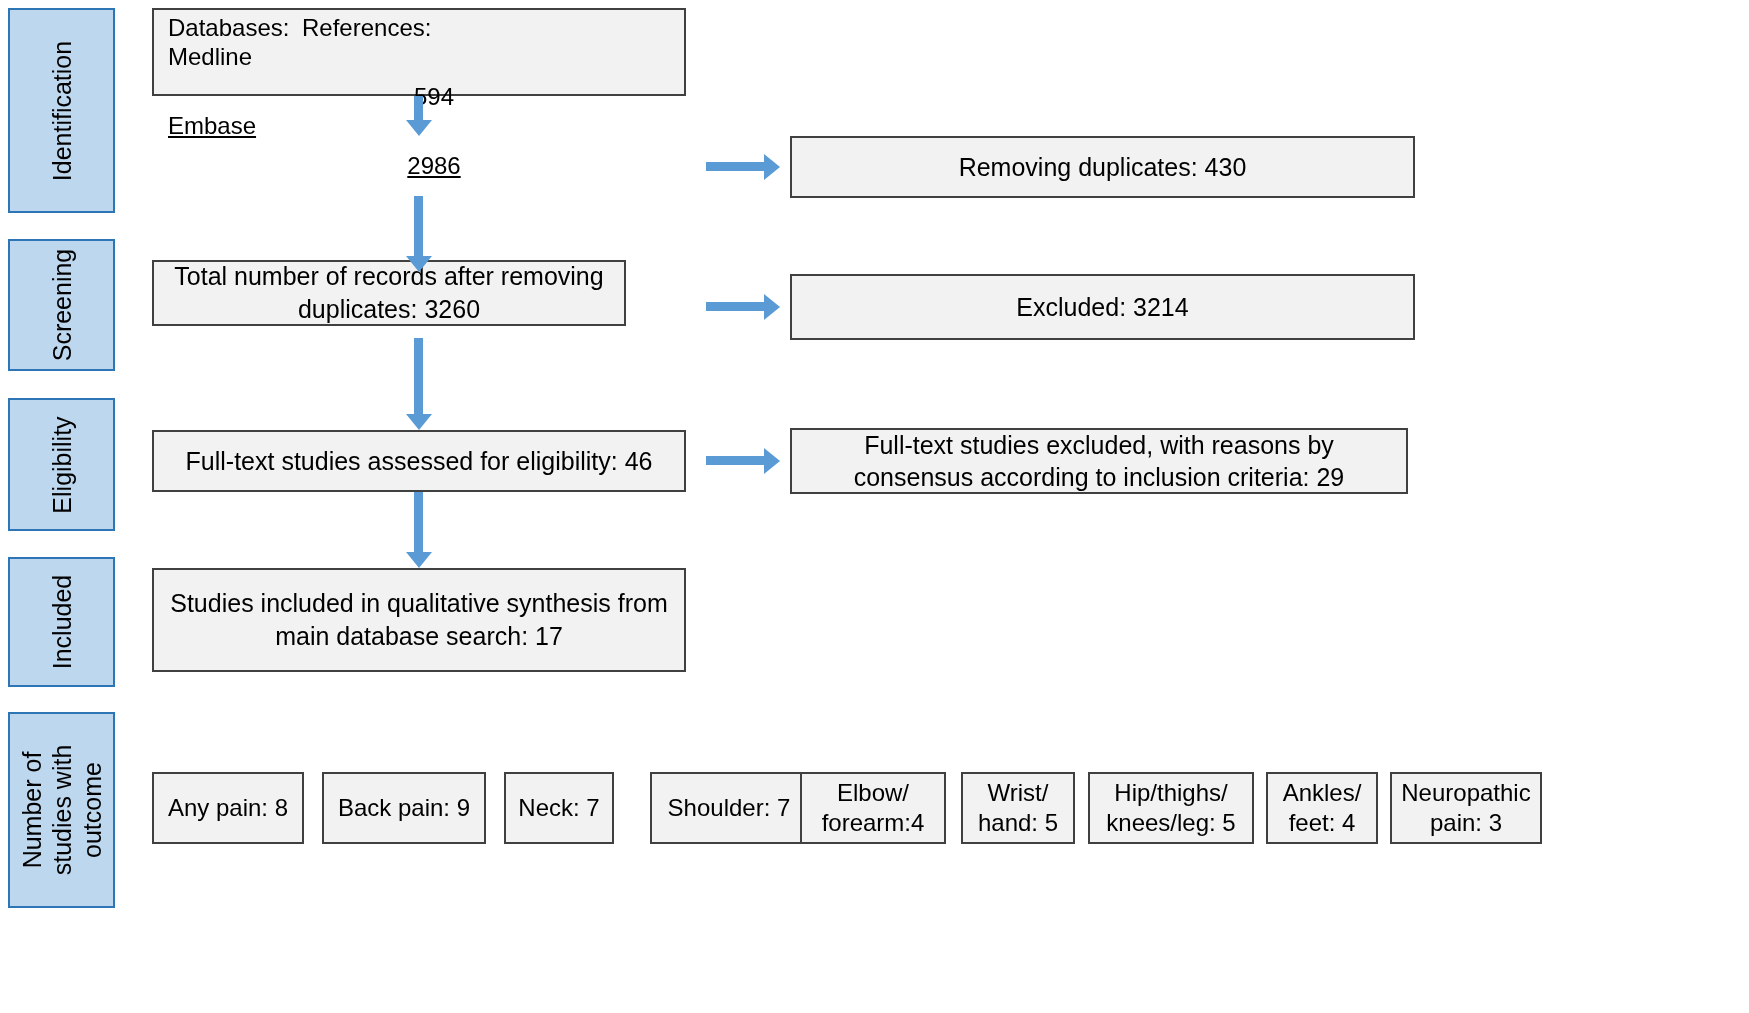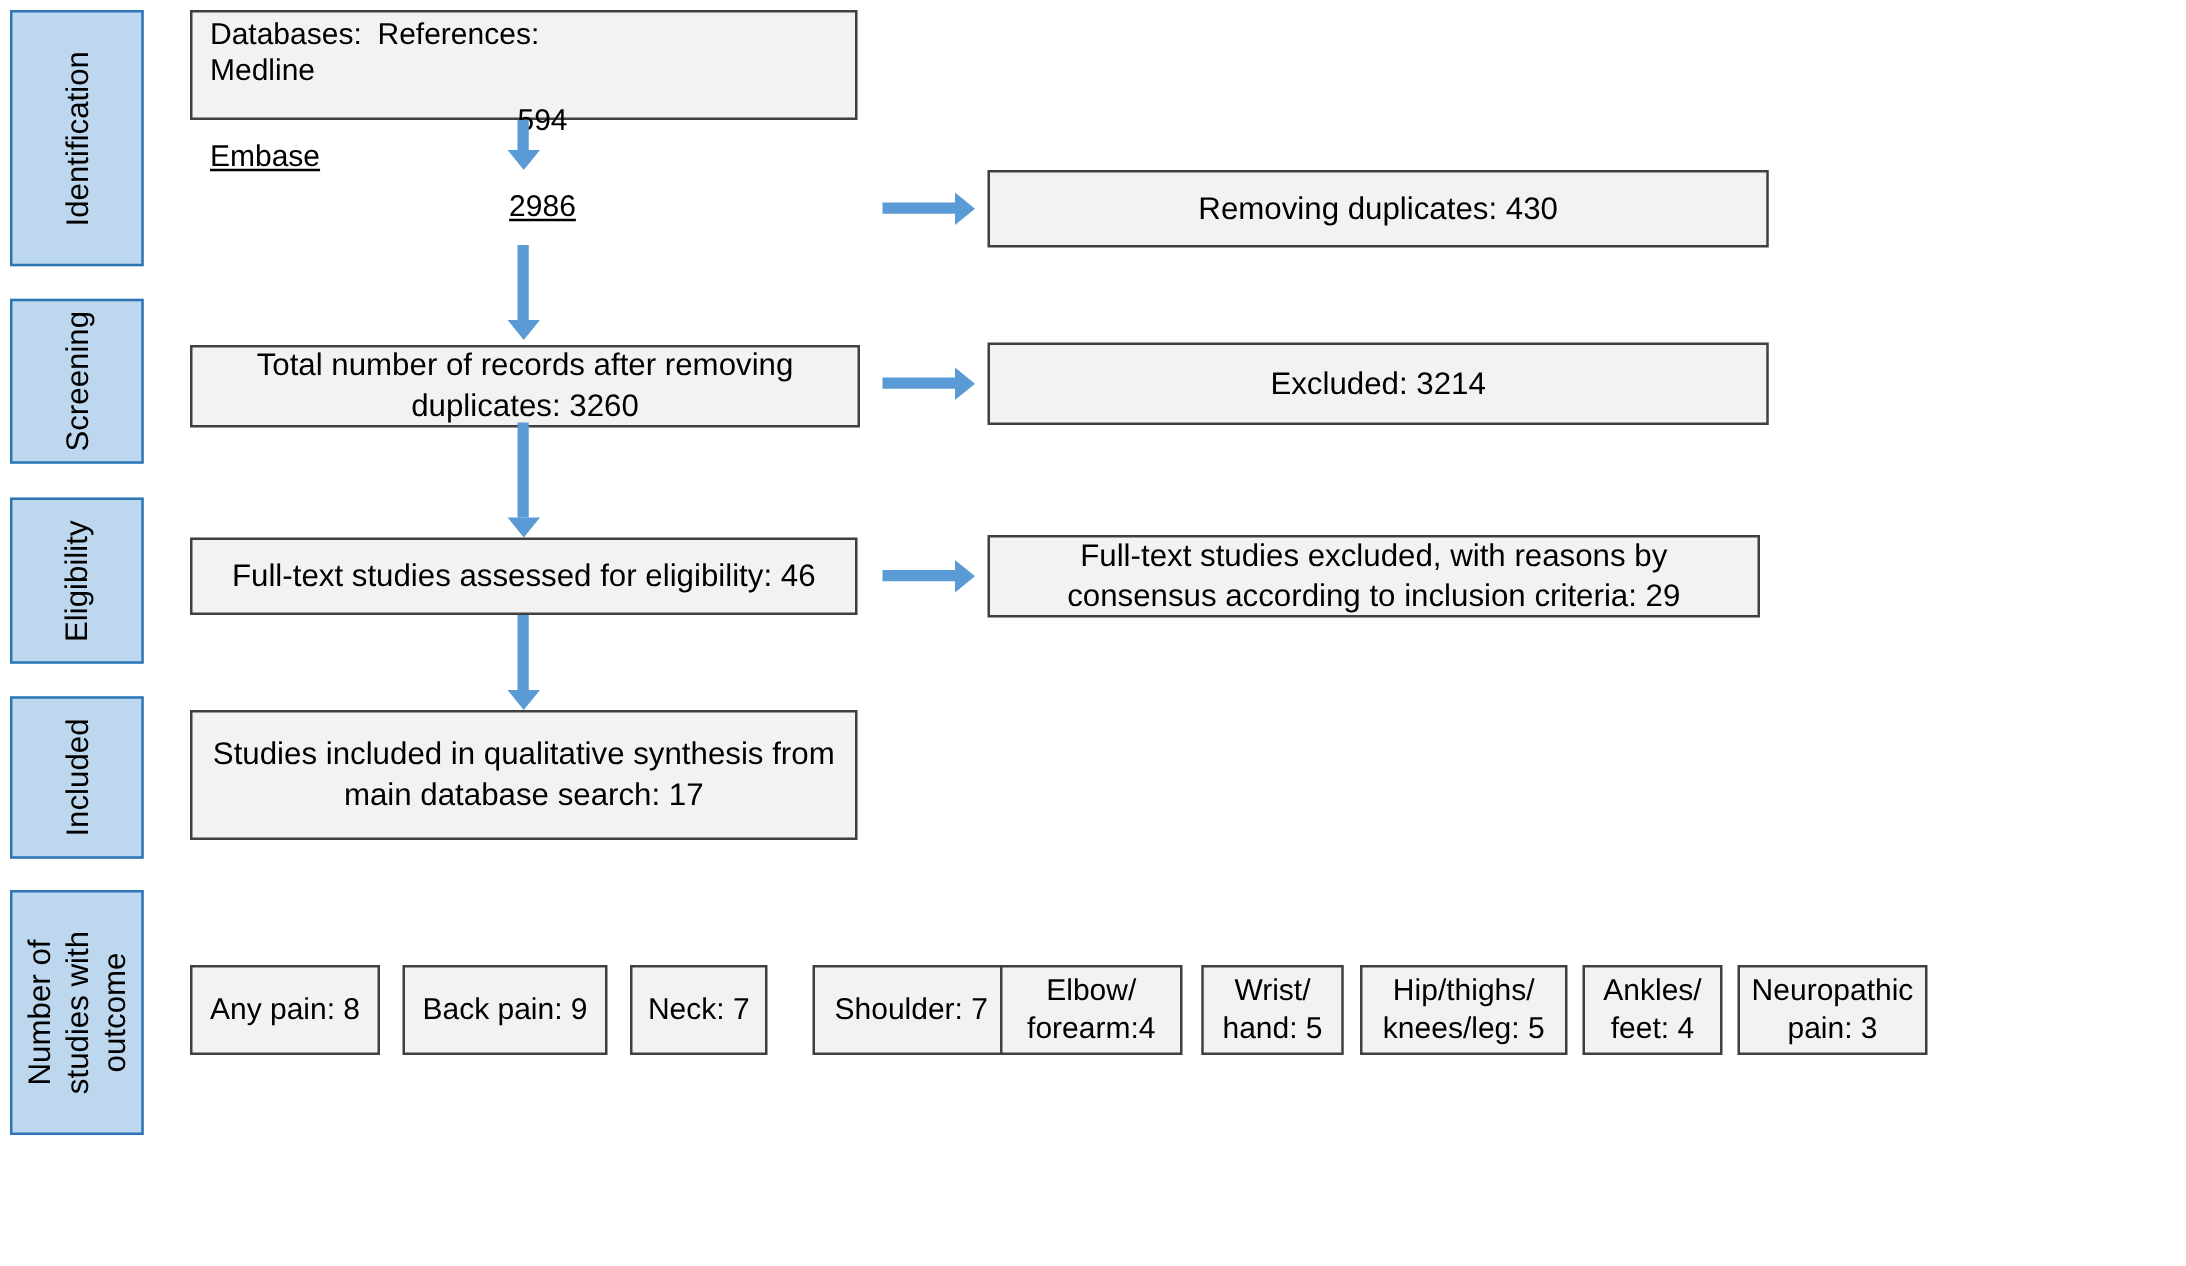--- a/index.html
+++ b/index.html
@@ -75,21 +75,21 @@
     <div class="dbgrid">
       <div>Databases:</div>
       <div>References:</div>
       <div>Medline</div>
       <div class="num">594</div>
       <div><span class="ul">Embase</span></div>
       <div class="num"><span class="ul">2986</span></div>
     </div>
   </div>
 
-  <div class="gbox" style="left:152px; top:276px; width:536px; height:66px;">Total number of records after removing duplicates: 3260</div>
+  <div class="gbox" style="left:152px; top:260px; width:474px; height:66px;">Total number of records after removing duplicates: 3260</div>
   <div class="gbox" style="left:152px; top:430px; width:534px; height:62px;">Full-text studies assessed for eligibility: 46</div>
   <div class="gbox" style="left:152px; top:568px; width:534px; height:104px;">Studies included in qualitative synthesis from main database search: 17</div>
 
   <div class="gbox" style="left:790px; top:136px; width:625px; height:62px;">Removing duplicates: 430</div>
   <div class="gbox" style="left:790px; top:274px; width:625px; height:66px;">Excluded: 3214</div>
   <div class="gbox" style="left:790px; top:428px; width:618px; height:66px; line-height:32px;">Full-text studies excluded, with reasons by consensus according to inclusion criteria: 29</div>
 
   <div class="arrow-down" style="left:414px; top:96px;  height:24px;"></div>
   <div class="arrow-down" style="left:414px; top:196px; height:60px;"></div>
   <div class="arrow-down" style="left:414px; top:338px; height:76px;"></div>

